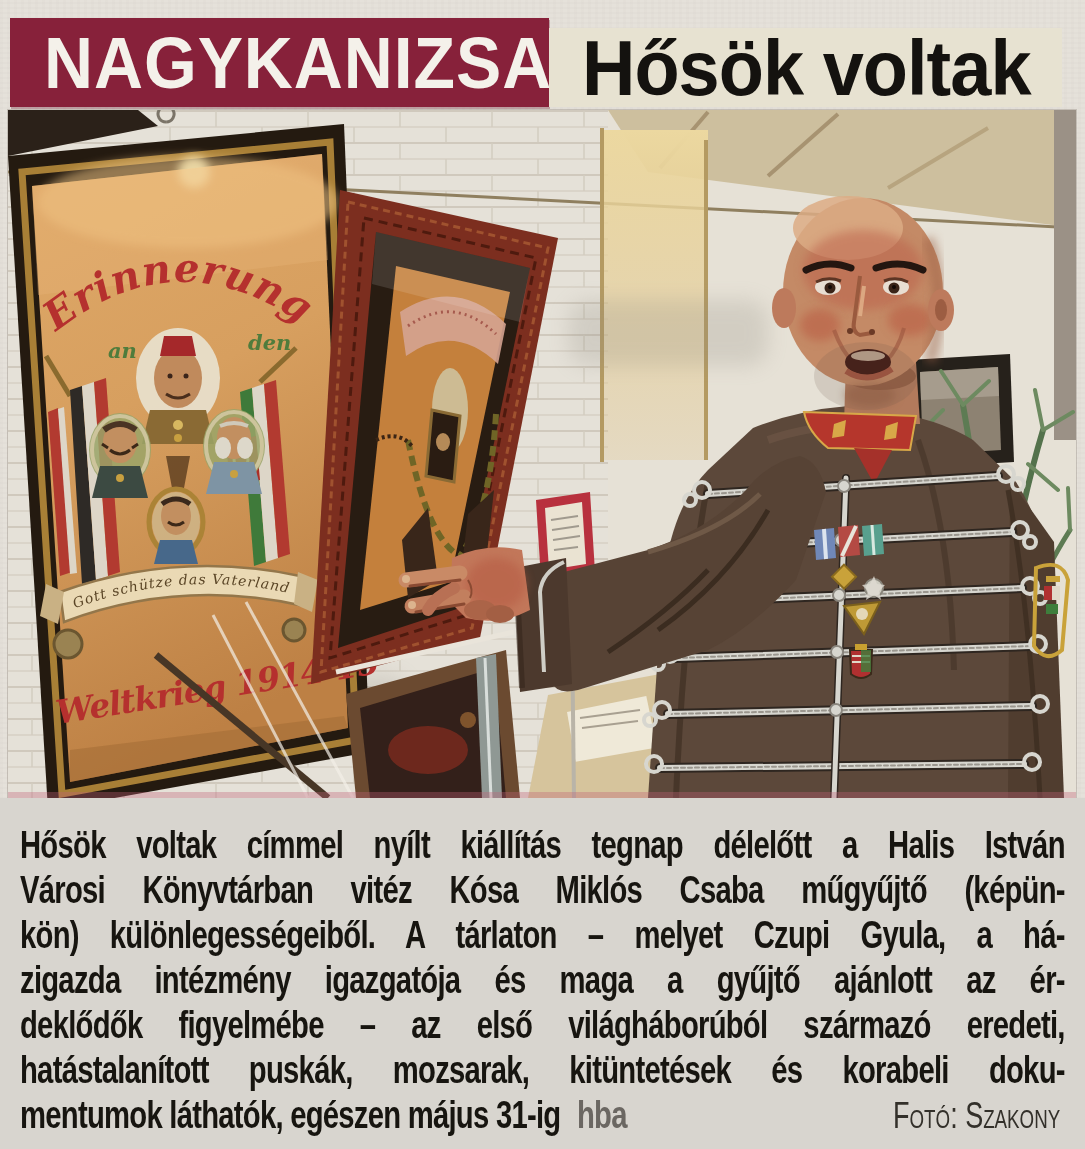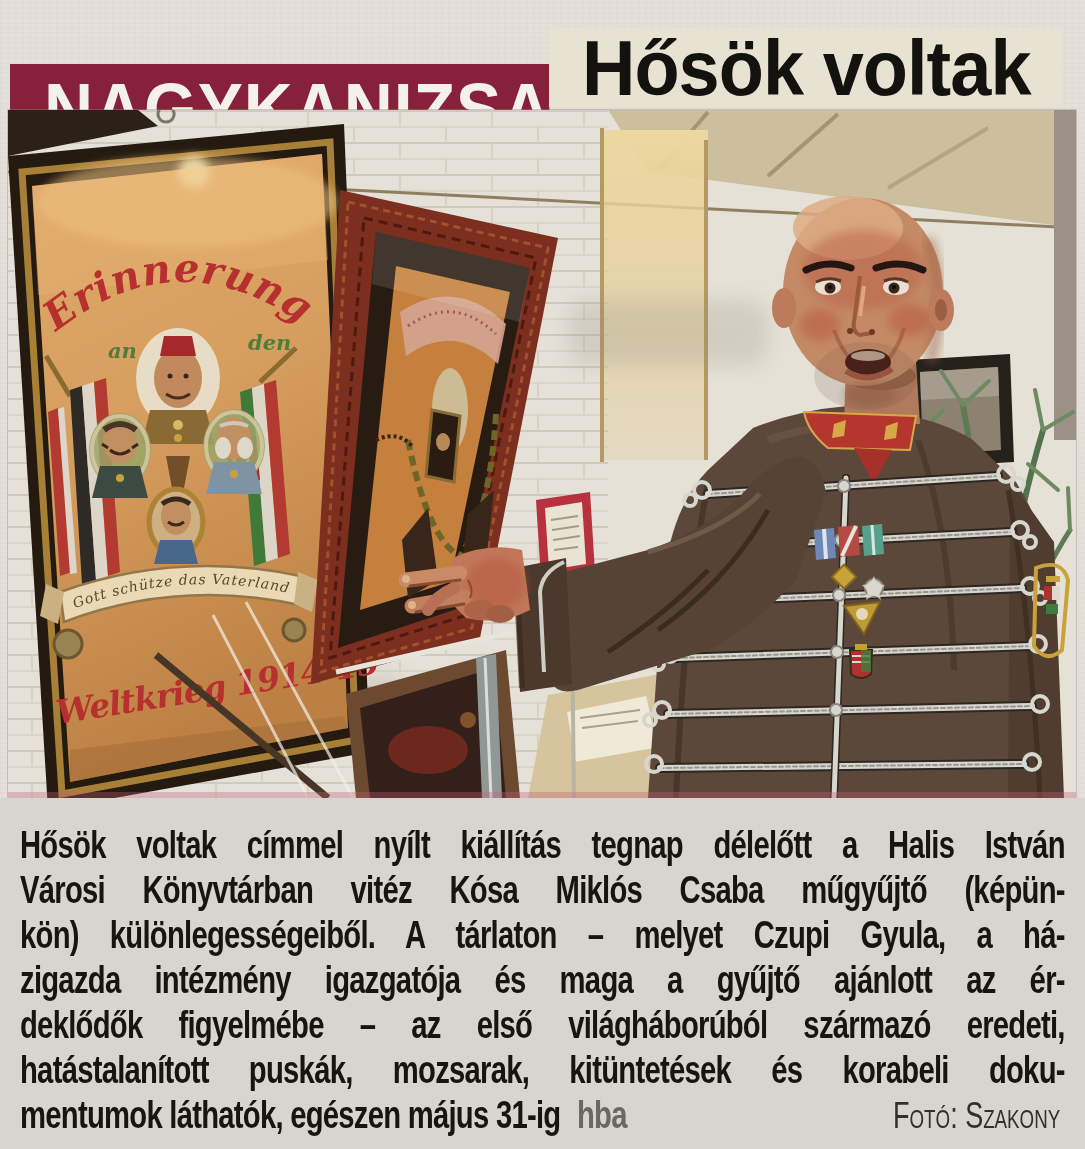--- a/index.html
+++ b/index.html
@@ -6,21 +6,21 @@
   body{width:1085px;height:1149px;position:relative;overflow:hidden;
        background:var(--page-bg,#e5e1da);
        font-family:"Liberation Sans",sans-serif;}
   .grain{position:absolute;inset:0;pointer-events:none;opacity:.5;
     background:
       repeating-linear-gradient(0deg, rgba(120,110,100,.05) 0 2px, transparent 2px 5px),
       repeating-linear-gradient(90deg, rgba(120,110,100,.04) 0 3px, transparent 3px 7px);}
   
   .kicker-box{position:absolute;left:10px;top:18px;width:539px;height:89px;
     background:var(--masthead-red,#87213a);display:flex;align-items:center;
-    box-shadow:1px 2px 0 rgba(120,40,60,.35);margin-top:46px;}
+    box-shadow:1px 2px 0 rgba(120,40,60,.35);}
   .kicker-text{color:#f4f1ea;font-weight:700;font-size:73px;letter-spacing:1px;
     transform:scaleX(.93);transform-origin:0 50%;margin-left:34px;white-space:nowrap;}
   .headline-strip{position:absolute;left:549px;top:28px;width:513px;height:79px;
     background:var(--headline-bg,#e7e2d1);}
   .headline-text{position:absolute;left:582px;top:24px;color:#14120f;font-weight:700;
     font-size:77px;letter-spacing:-1px;transform:scaleX(.96);transform-origin:0 0;
     white-space:nowrap;}
   
   .photo-wrap{position:absolute;left:8px;top:110px;width:1068px;height:688px;
     box-shadow:0 0 0 1px rgba(150,140,130,.4);}

